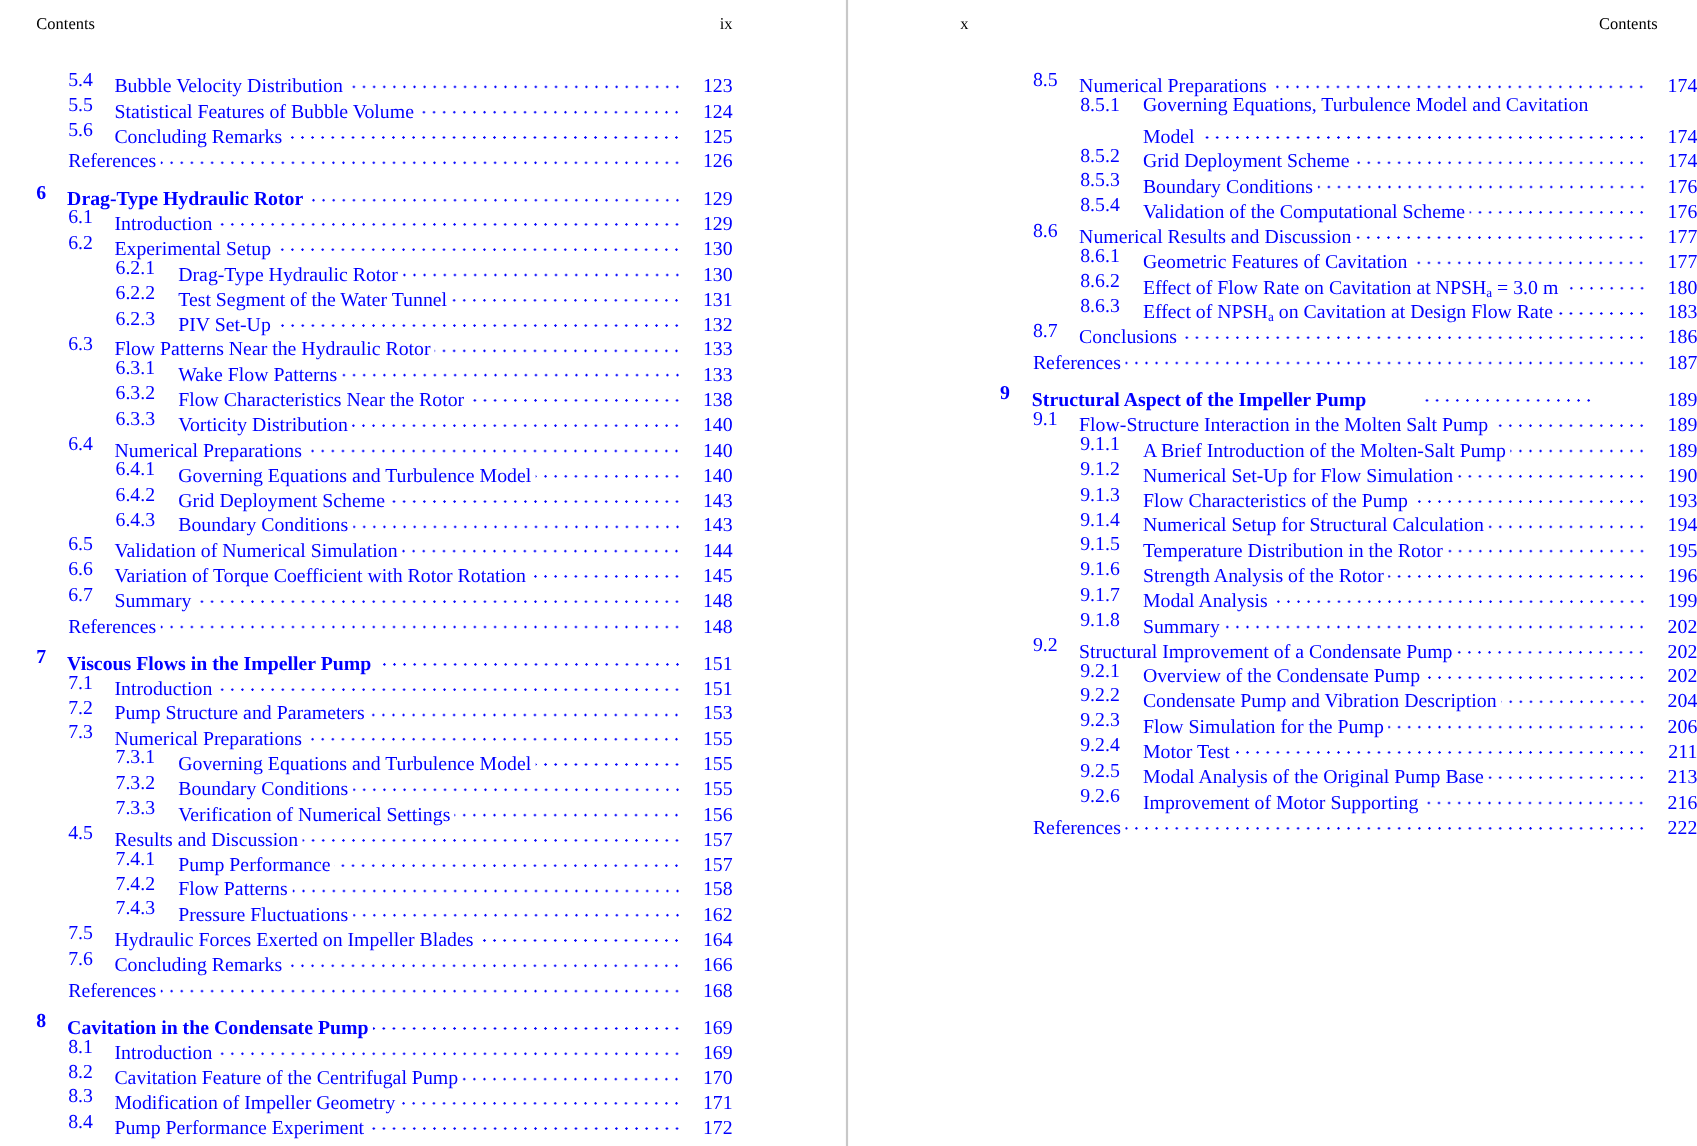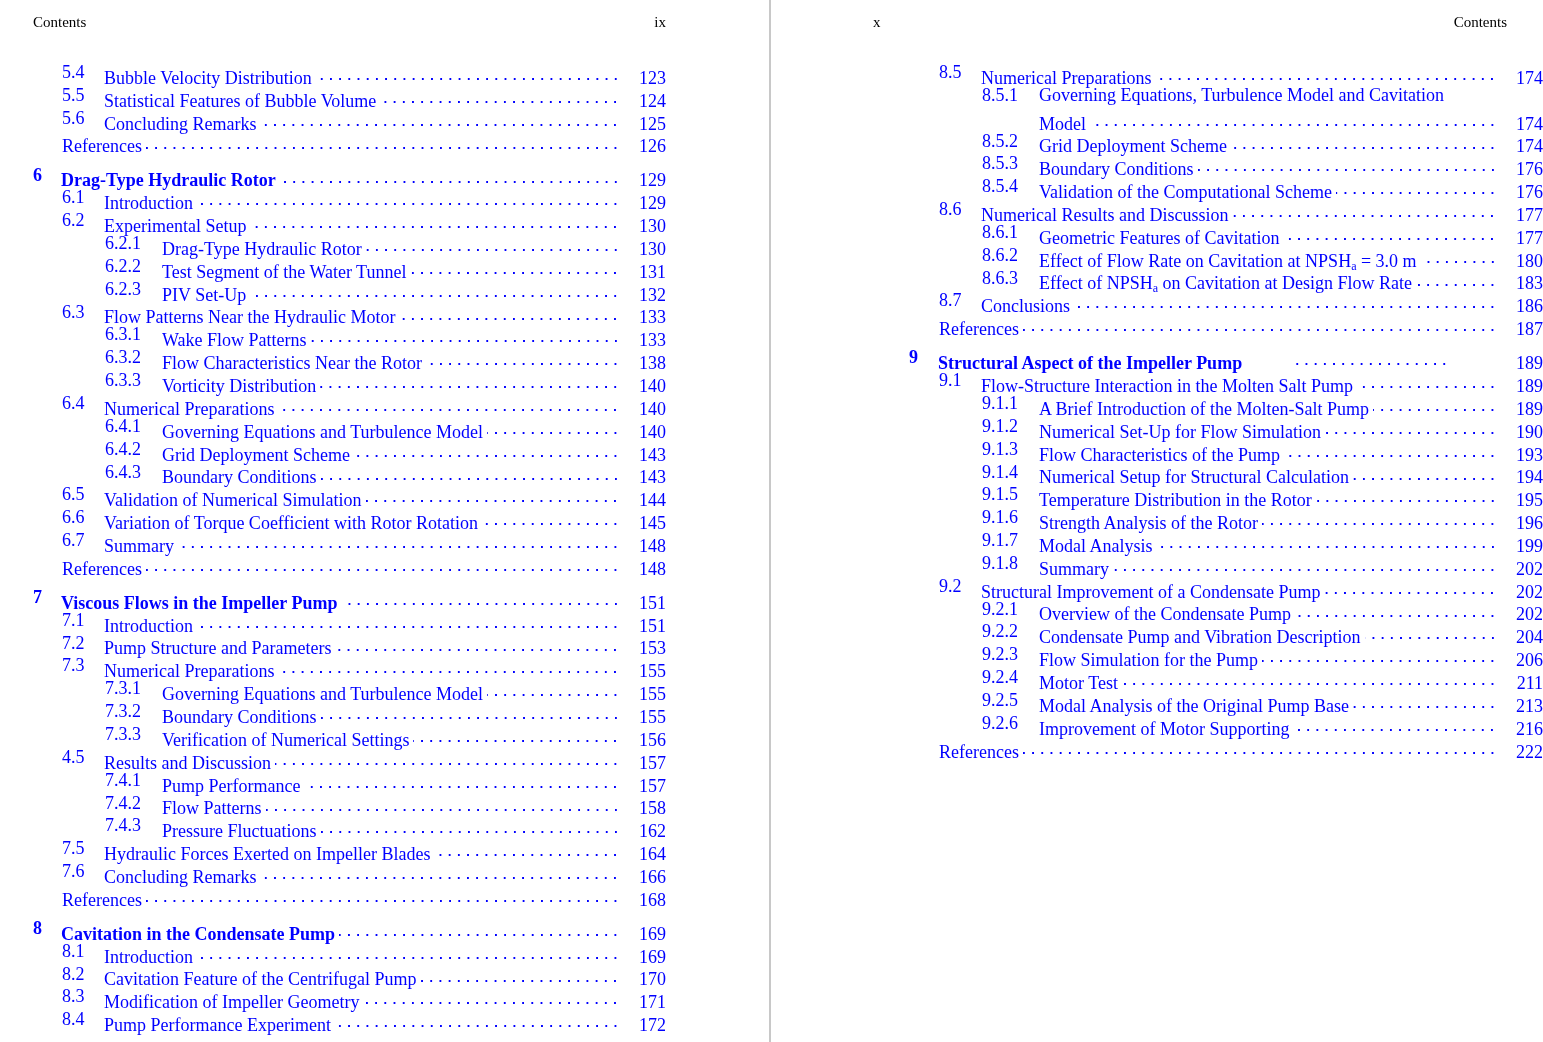--- a/index.html
+++ b/index.html
@@ -147,21 +147,21 @@
         <span class="num">6.2.3</span>
         <span class="body">
           <span class="title"><span>PIV Set-Up</span></span>
           <span class="leader"></span>
           <span class="pg">132</span>
         </span>
       </div>
       <div class="row section">
         <span class="num">6.3</span>
         <span class="body">
-          <span class="title"><span>Flow Patterns Near the Hydraulic Motor</span></span>
+          <span class="title"><span>Flow Patterns Near the Hydraulic Rotor</span></span>
           <span class="leader"></span>
           <span class="pg">133</span>
         </span>
       </div>
       <div class="row subsection">
         <span class="num">6.3.1</span>
         <span class="body">
           <span class="title"><span>Wake Flow Patterns</span></span>
           <span class="leader"></span>
           <span class="pg">133</span>

